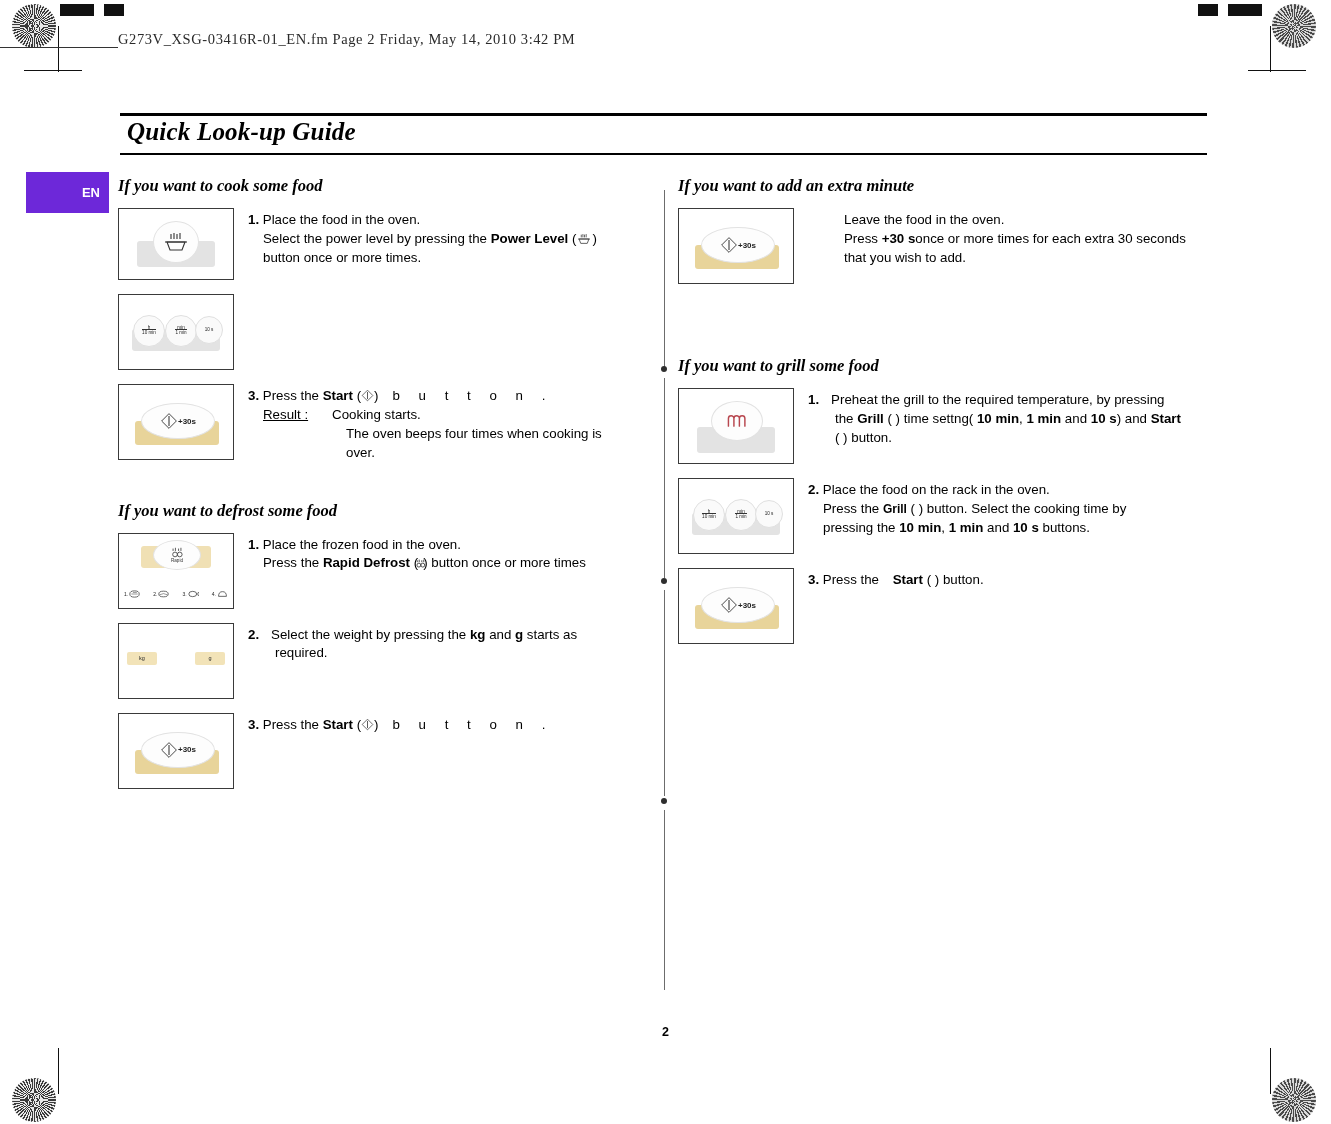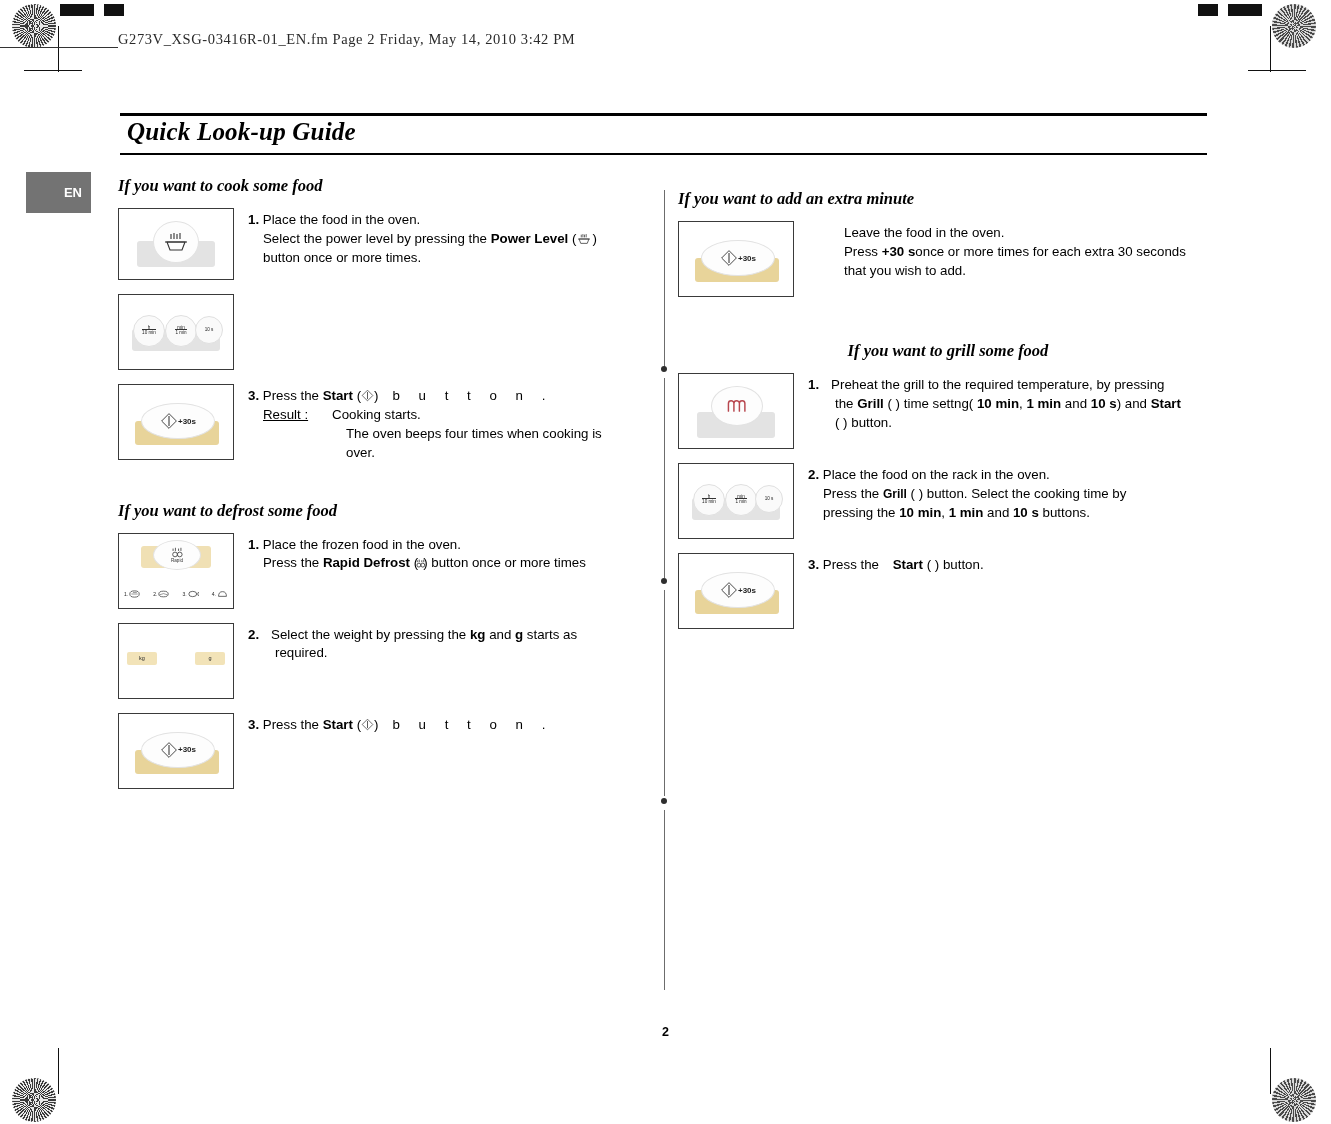--- a/index.html
+++ b/index.html
@@ -59,30 +59,30 @@
   .page-title {
     position: absolute; left: 127px; top: 118px;
     font-family: "Liberation Serif", serif;
     font-weight: bold; font-style: italic;
     font-size: 25px; letter-spacing: .2px;
   }
 
   
   .lang-tab {
     position: absolute; left: 26px; top: 172px;
-    width: 65px; height: 41px; background: #737373;
+    width: 83px; height: 41px; background: #6d28d9;
     color: #fff; font-size: 13px; font-weight: bold;
     display: flex; align-items: center; justify-content: flex-end;
     padding-right: 9px; box-sizing: border-box;
   }
 
   
   .col { position: absolute; }
   .col-left  { left: 118px; top: 176px; width: 540px; }
-  .col-right { left: 678px; top: 189px; width: 540px; }
+  .col-right { left: 678px; top: 176px; width: 540px; }
 
   .sec-head {
     font-family: "Liberation Serif", serif;
     font-weight: bold; font-style: italic;
     font-size: 16.5px;
     margin: 0 0 12px 0;
   }
 
   
   .step { display: flex; align-items: flex-start; margin-bottom: 14px; }
@@ -397,21 +397,21 @@
     </div>
     <div class="step-text" style="padding-left:36px;">
       <span>Leave the food in the oven.</span>
       <span class="ind">
         <span>Press </span><b>+30 s</b><span>once or more times for each extra 30 seconds</span>
       </span>
       <span class="ind">that you wish to add.</span>
     </div>
   </div>
 
-  <div class="sec-head" style="margin-top:44px;text-align:center;">If you want to grill some food</div>
+  <div class="sec-head" style="margin-top:72px;">If you want to grill some food</div>
 
   <div class="step">
     <div class="panel panel-wide">
       <div class="cp-base" style="width:78px; left:18px; bottom:10px; height:26px;"></div>
       <div class="cp-oval" style="left:32px; top:12px; width:50px; height:38px;">
         <svg width="24" height="18" viewBox="0 0 28 20">
           <path d="M4 16 V7 a3.2 3.2 0 0 1 6.4 0 V16 M10.4 7 a3.2 3.2 0 0 1 6.4 0 V16 M16.8 7 a3.2 3.2 0 0 1 6.4 0 V16" fill="none" stroke="#b8474f" stroke-width="1.7" stroke-linecap="round"></path>
         </svg>
       </div>
     </div>

